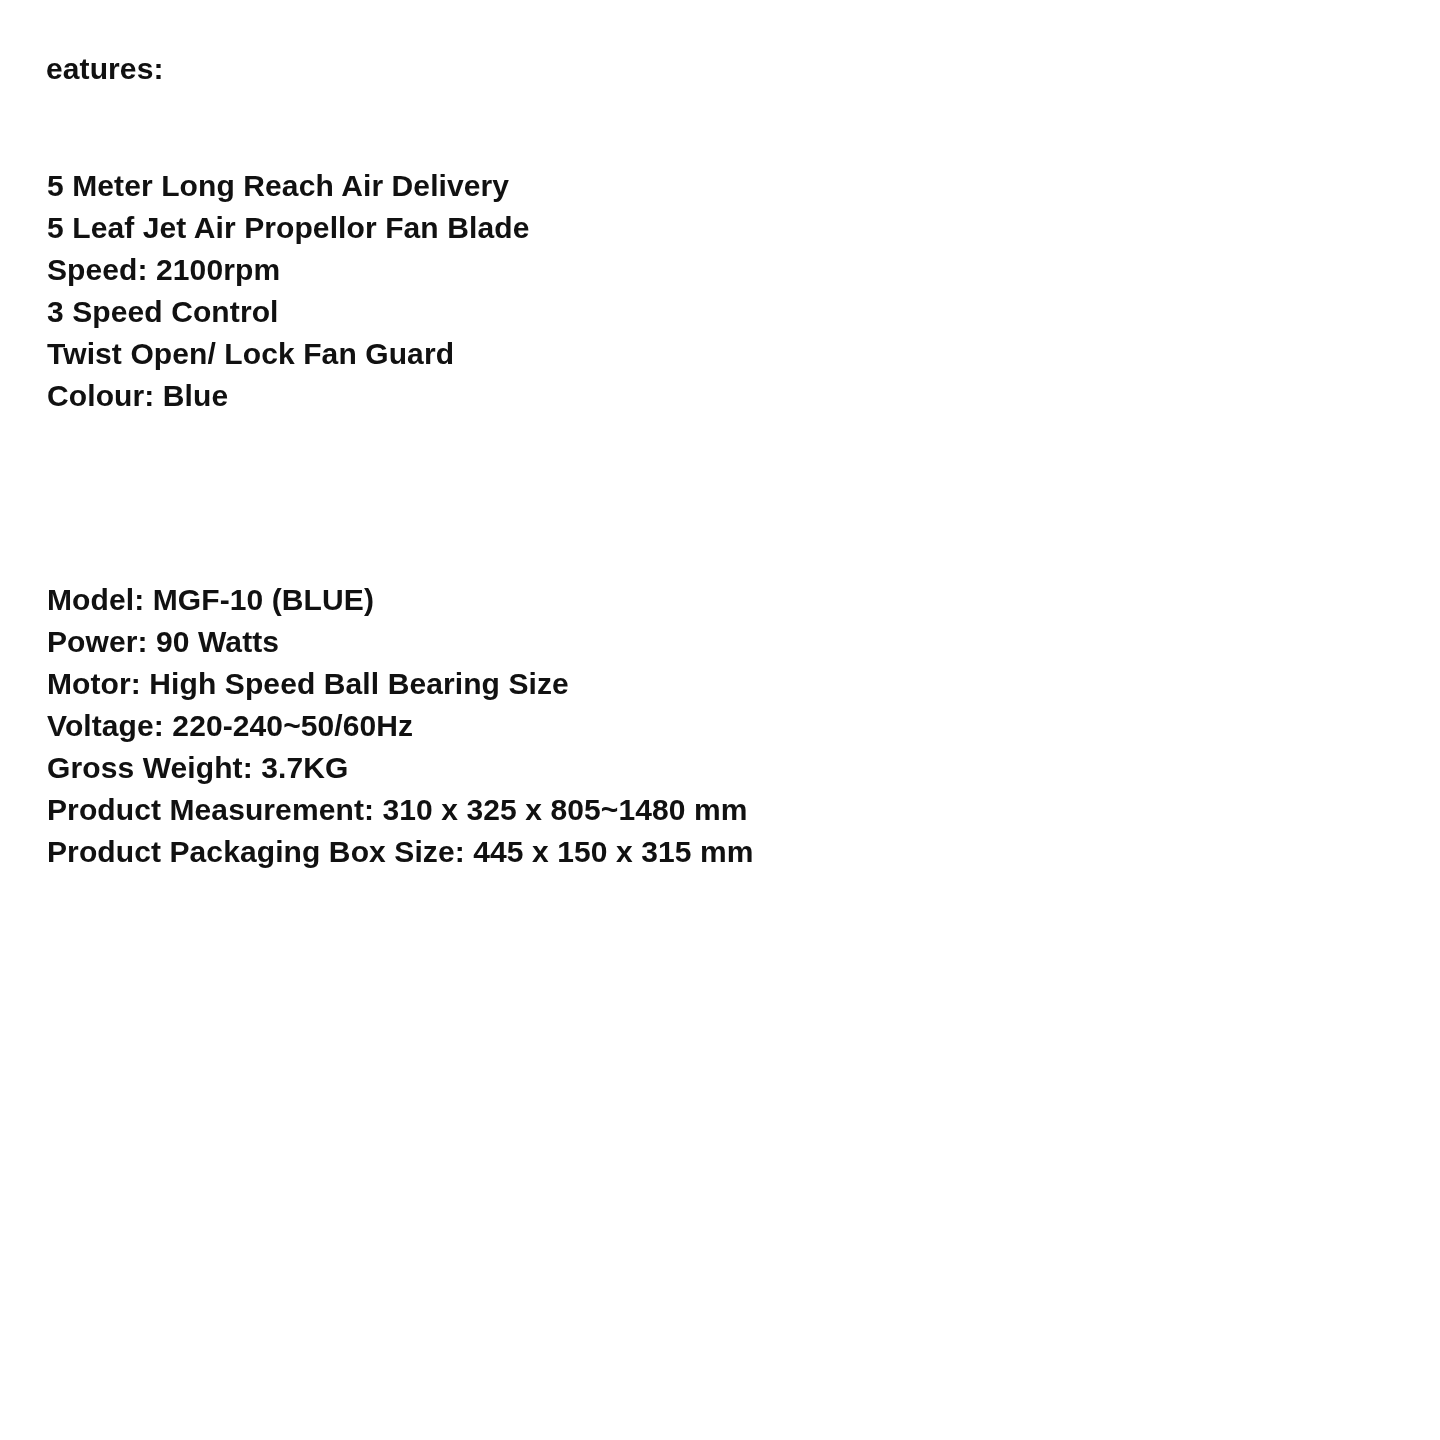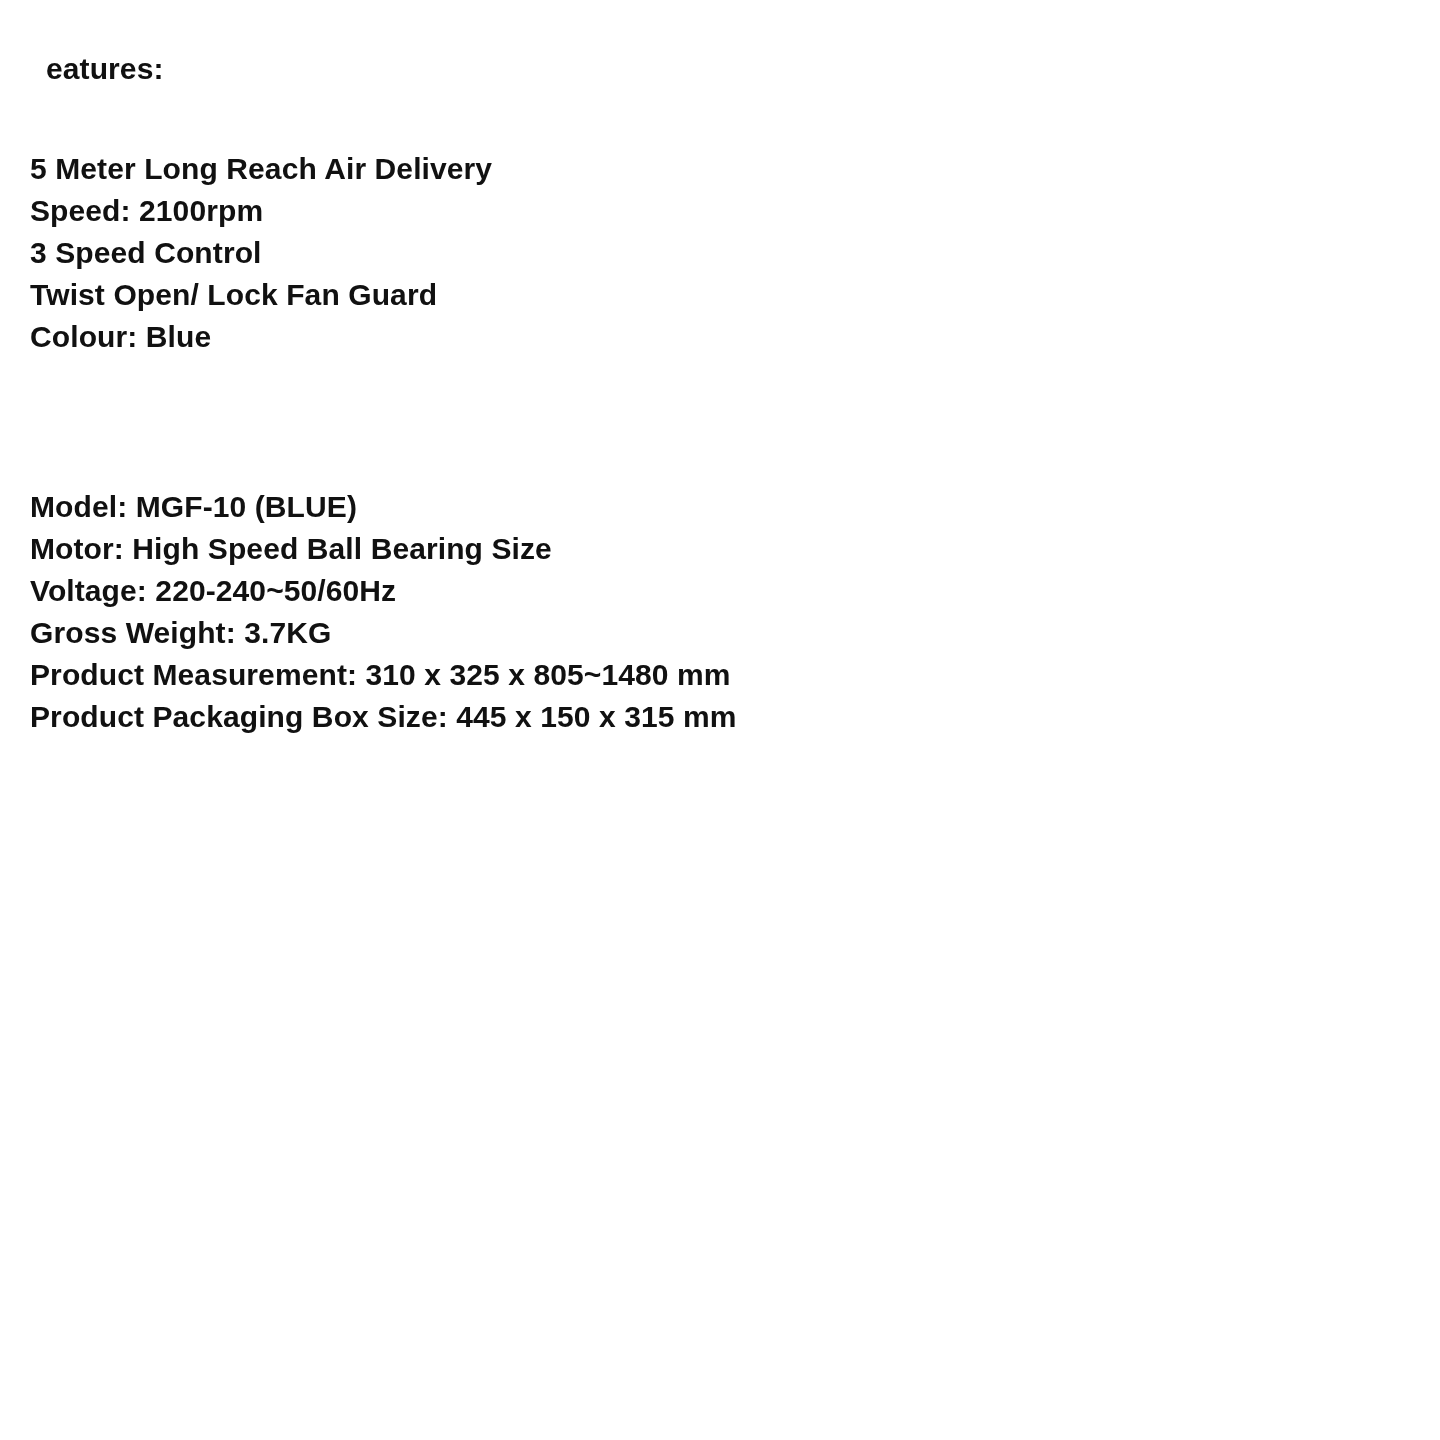--- a/index.html
+++ b/index.html
@@ -25,21 +25,21 @@
     font-size: 30px;
     font-weight: bold;
     line-height: 42px;
     letter-spacing: 0.1px;
     margin: 16px;
   }
   .gap-after-heading {
     height: 42px;
   }
   .list {
-    margin: 0;
+    margin: 17px;
     padding: 0;
     list-style: none;
   }
   .list li {
     font-size: 30px;
     font-weight: bold;
     line-height: 42px;
     letter-spacing: 0.1px;
     white-space: nowrap;
   }
@@ -54,33 +54,35 @@
 <body>
 
 <div class="page">
 
   <h1 class="heading">eatures:</h1>
 
   <div class="gap-after-heading"></div>
 
   <ul class="list">
     <li>5 Meter Long Reach Air Delivery</li>
+    <li>5 Leaf Jet Air Propellor Fan Blade</li>
     <li>Speed: 2100rpm</li>
     <li>3 Speed Control</li>
     <li>Twist Open/ Lock Fan Guard</li>
     <li>Colour: Blue</li>
   </ul>
 
   <div class="block-gap"></div>
 
 
   <div class="spec-gap"></div>
 
   <ul class="list">
     <li>Model: MGF-10 (BLUE)</li>
+    <li>Power: 90 Watts</li>
     <li>Motor: High Speed Ball Bearing Size</li>
     <li>Voltage: 220-240~50/60Hz</li>
     <li>Gross Weight: 3.7KG</li>
     <li>Product Measurement: 310 x 325 x 805~1480 mm</li>
     <li>Product Packaging Box Size: 445 x 150 x 315 mm</li>
   </ul>
 
 </div>
 
 </body></html>

